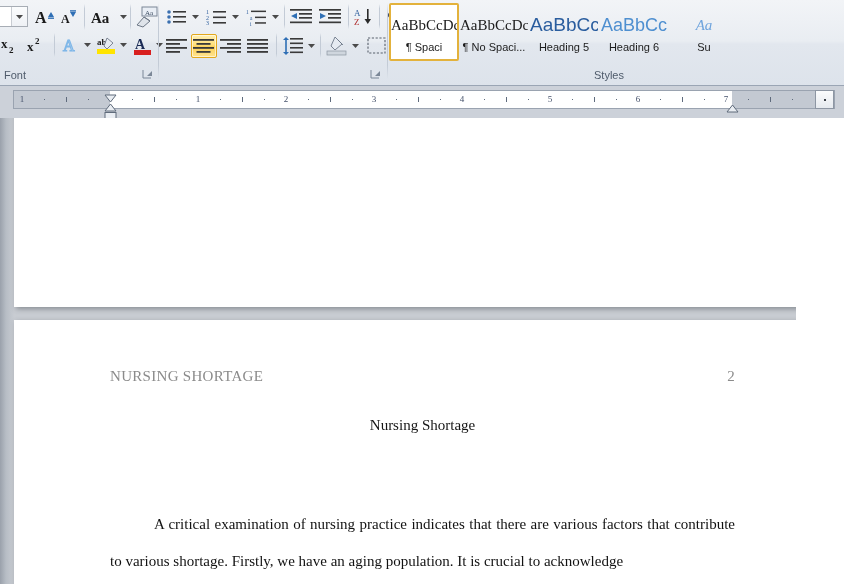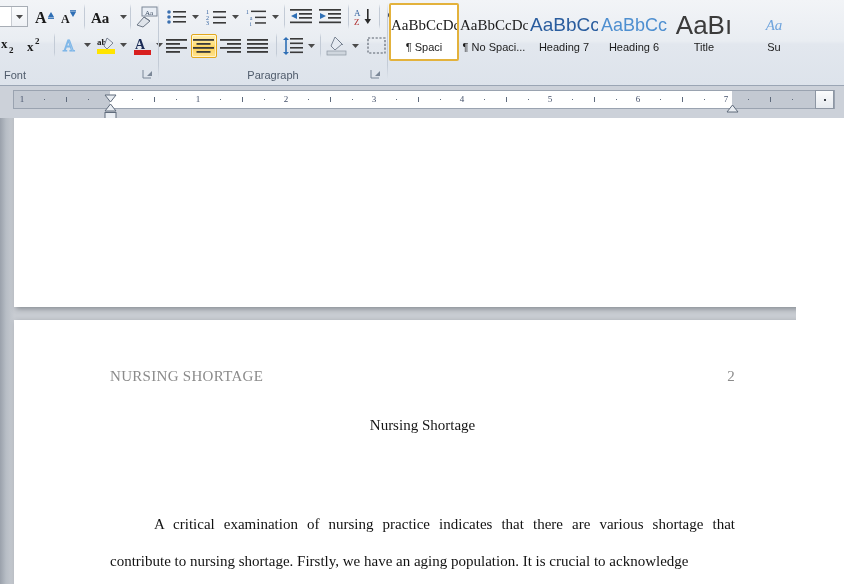--- a/index.html
+++ b/index.html
@@ -507,21 +507,20 @@
         <svg width="20" height="18" viewBox="0 0 20 18">
           <rect x="1" y="1" width="17" height="15" fill="none" stroke="#58606c" stroke-width="1.1" stroke-dasharray="2.2,1.6"></rect>
         </svg>
       </div>
       <div class="dd" style="left:230px;top:36px;">
         <svg width="7" height="4" viewBox="0 0 7 4">
             <path d="M0 0 L7 0 L3.5 4 Z" fill="#4a4a4a"></path>
           </svg>
       </div>
 
-      <div class="glabel" style="left:0;width:226px;text-align:center;">Paragraph</div>
       <div class="glaunch" style="left:210px;">
         <svg width="12" height="12" viewBox="0 0 12 12">
           <path d="M1 1 L1 9 L9 9" fill="none" stroke="#7b8797" stroke-width="1"></path>
           <path d="M10 2 L10 7 L5 7 Z" fill="#7b8797"></path>
         </svg>
       </div>
     </div>
 
     <div class="gsep" style="left:387px;"></div>
 
@@ -530,35 +529,32 @@
           <div class="styleitem sel">
             <div class="prev" style="color: rgb(26, 26, 26); font-size: 15px; font-weight: normal;">AaBbCcDc</div>
             <div class="nm">¶ Spaci</div>
           </div>
           <div class="styleitem">
             <div class="prev" style="color: rgb(26, 26, 26); font-size: 15px; font-weight: normal;">AaBbCcDc</div>
             <div class="nm">¶ No Spaci...</div>
           </div>
           <div class="styleitem">
             <div class="prev" style="color: rgb(42, 93, 158); font-size: 19px; font-weight: normal; font-family: &quot;Liberation Sans&quot;, sans-serif;">AaBbCc</div>
-            <div class="nm">Heading 7</div>
+            <div class="nm">Heading 5</div>
           </div>
           <div class="styleitem">
             <div class="prev" style="color: rgb(78, 143, 208); font-size: 18px; font-weight: normal; font-family: &quot;Liberation Sans&quot;, sans-serif;">AaBbCc</div>
             <div class="nm">Heading 6</div>
           </div>
           <div class="styleitem">
-            <div class="prev" style="color: rgb(59, 59, 59); font-size: 26px; font-weight: normal; letter-spacing: 0px; font-family: &quot;Liberation Sans&quot;, sans-serif;">AaBı</div>
-            <div class="nm">Title</div>
-          </div>
-          <div class="styleitem">
             <div class="prev" style="color: rgb(111, 164, 221); font-size: 15px; font-weight: normal; font-style: italic;">Aa</div>
             <div class="nm">Su</div>
           </div>
         </div>
+      <div class="glabel" style="left:0;width:440px;text-align:center;">Styles</div>
     </div>
 
   </div>
 
   <div class="rulerwrap">
     <div class="ruler" id="ruler">
       <div class="outside" style="left:0;width:96px;"></div>
       <div class="outside" style="left:718px;right:0;width:102px;"></div>
       <div class="inside" style="left:96px;width:622px;"></div>
       <div id="ruler-ticks">
@@ -629,18 +625,18 @@
   <div class="canvas">
 
     <div class="page page1"></div>
 
     <div class="page page2">
       <div class="doc-header">
         <span>NURSING SHORTAGE</span>
         <span>2</span>
       </div>
       <div class="doc-title">Nursing Shortage</div>
-      <div class="doc-para">A critical examination of nursing practice indicates that there are various shortage that contribute to nursing shortage. Firstly, we have an aging population. It is crucial to acknowledge</div>
+      <div class="doc-para">A critical examination of nursing practice indicates that there are various factors that contribute to various shortage. Firstly, we have an aging population. It is crucial to acknowledge</div>
     </div>
 
   </div>
 
 </div>
 
 </body></html>

